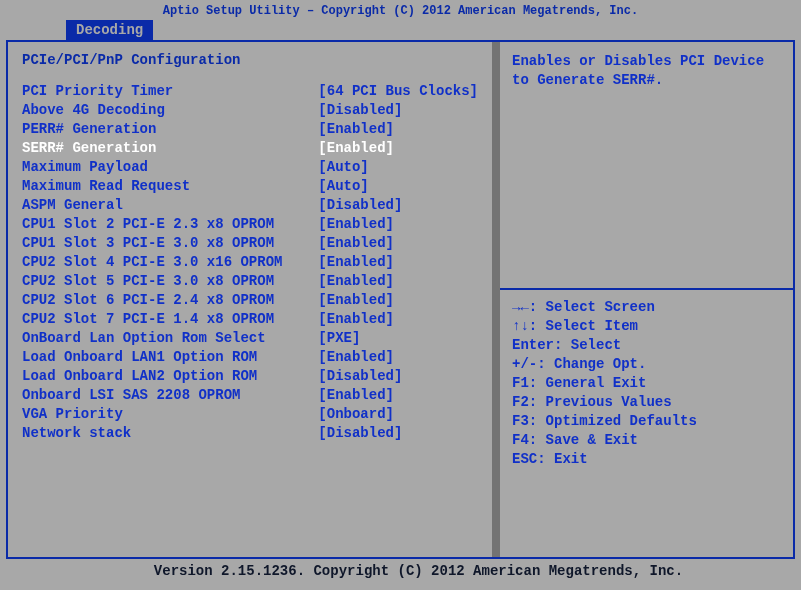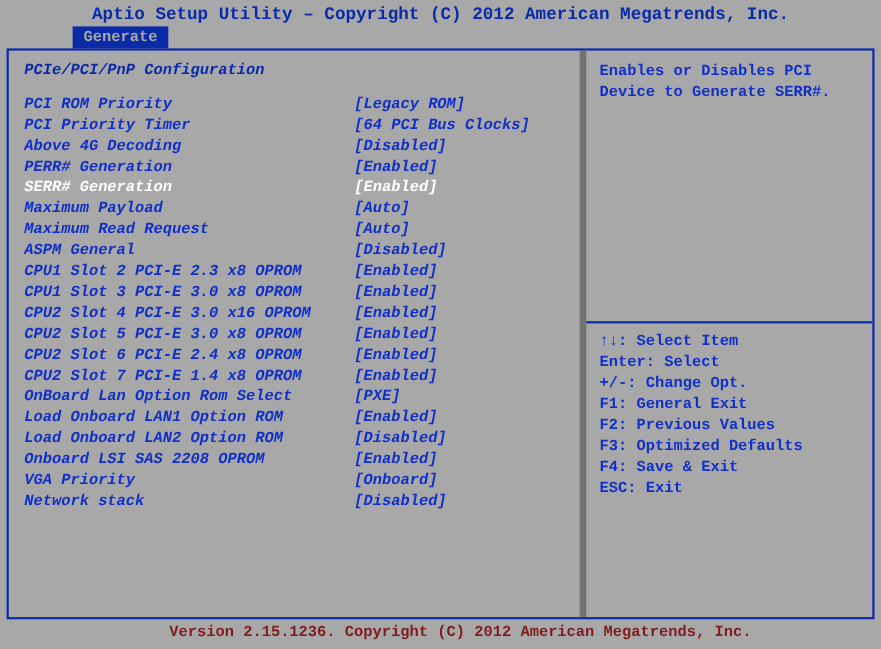--- a/index.html
+++ b/index.html
@@ -9,43 +9,42 @@
     background: #a8a8a8;
     font-family: "Courier New", monospace;
     font-size: 14px;
     font-weight: bold;
     overflow: hidden;
   }
   .header {
     text-align: center;
     color: #0a2aa8;
     padding: 4px 0 2px 0;
-    font-size: 16px;
+    font-size: 12px;
   }
   .tab-bar {
     padding-left: 66px;
     height: 20px;
   }
   .tab {
     display: inline-block;
     background: #0a2aa8;
     color: #a8a8a8;
     padding: 2px 10px;
   }
   .main-border {
     border: 2px solid #0a2aa8;
     margin: 0 6px;
     height: 519px;
     display: flex;
   }
   .left-panel {
     flex: 1;
-    border-right: 6px solid #737373;
+    border-right: 8px solid #737373;
     padding: 10px 14px;
-    font-style: italic;
   }
   .section-title {
     color: #0a2aa8;
     margin-bottom: 14px;
   }
   .settings-list {
     display: table;
     width: 100%;
   }
   .setting-row {
@@ -61,62 +60,58 @@
   .label {
     display: table-cell;
     width: 300px;
     white-space: pre;
   }
   .value {
     display: table-cell;
     white-space: pre;
   }
   .right-panel {
-    width: 260px;
+    width: 293px;
     padding: 10px 12px;
     color: #1030c8;
     position: relative;
     border-radius: 14px;
   }
   .help-text {
     min-height: 230px;
     line-height: 19px;
   }
   .divider {
     border-top: 2px solid #0a2aa8;
     margin: 6px -12px 8px -12px;
   }
   .legend {
     line-height: 19px;
   }
   .legend-row { white-space: pre; }
   .footer {
     text-align: center;
-    color: #7f1d1d;
+    color: #0f172a;
     padding-top: 4px;
     margin-left: 36px;
   }
 </style>
 </head>
 <body>
 
 <div class="header">Aptio Setup Utility – Copyright (C) 2012 American Megatrends, Inc.</div>
 
 <div class="tab-bar">
-  <span class="tab">Generate</span>
+  <span class="tab">Decoding</span>
 </div>
 
 <div class="main-border">
   <div class="left-panel">
     <div class="section-title">PCIe/PCI/PnP Configuration</div>
     <div class="settings-list" id="settings-list">
-        <div class="setting-row">
-          <span class="label">PCI ROM Priority</span>
-          <span class="value">[Legacy ROM]</span>
-        </div>
         <div class="setting-row">
           <span class="label">PCI Priority Timer</span>
           <span class="value">[64 PCI Bus Clocks]</span>
         </div>
         <div class="setting-row">
           <span class="label">Above 4G Decoding</span>
           <span class="value">[Disabled]</span>
         </div>
         <div class="setting-row">
           <span class="label">PERR# Generation</span>
@@ -185,20 +180,21 @@
         <div class="setting-row">
           <span class="label">Network stack</span>
           <span class="value">[Disabled]</span>
         </div>
       </div>
   </div>
   <div class="right-panel">
     <div class="help-text">Enables or Disables PCI Device to Generate SERR#.</div>
     <div class="divider"></div>
     <div class="legend" id="legend">
+        <div class="legend-row">→←: Select Screen</div>
         <div class="legend-row">↑↓: Select Item</div>
         <div class="legend-row">Enter: Select</div>
         <div class="legend-row">+/-: Change Opt.</div>
         <div class="legend-row">F1: General Exit</div>
         <div class="legend-row">F2: Previous Values</div>
         <div class="legend-row">F3: Optimized Defaults</div>
         <div class="legend-row">F4: Save &amp; Exit</div>
         <div class="legend-row">ESC: Exit</div>
       </div>
   </div>

